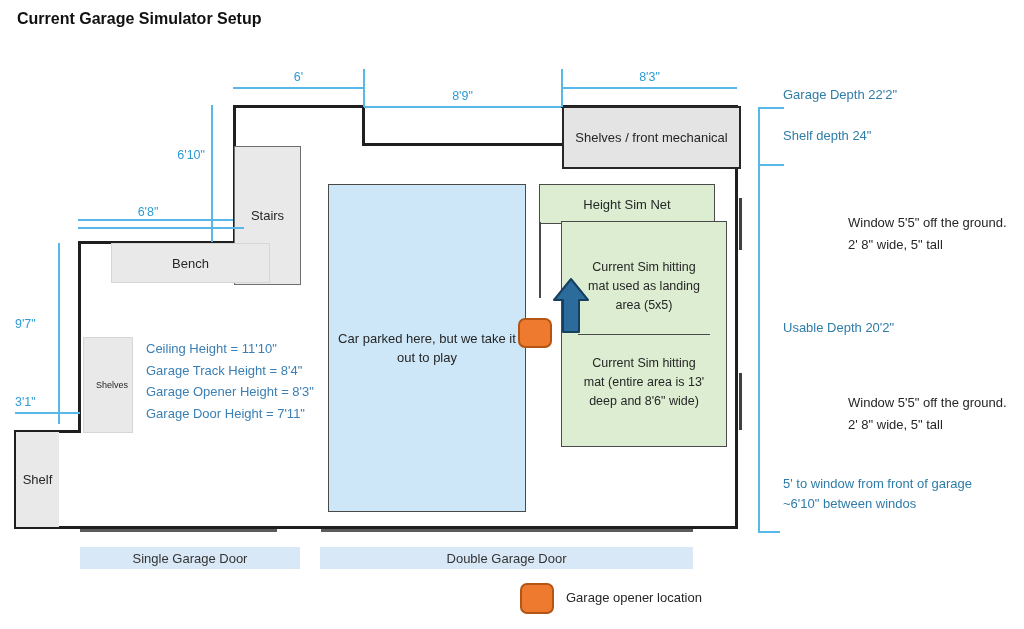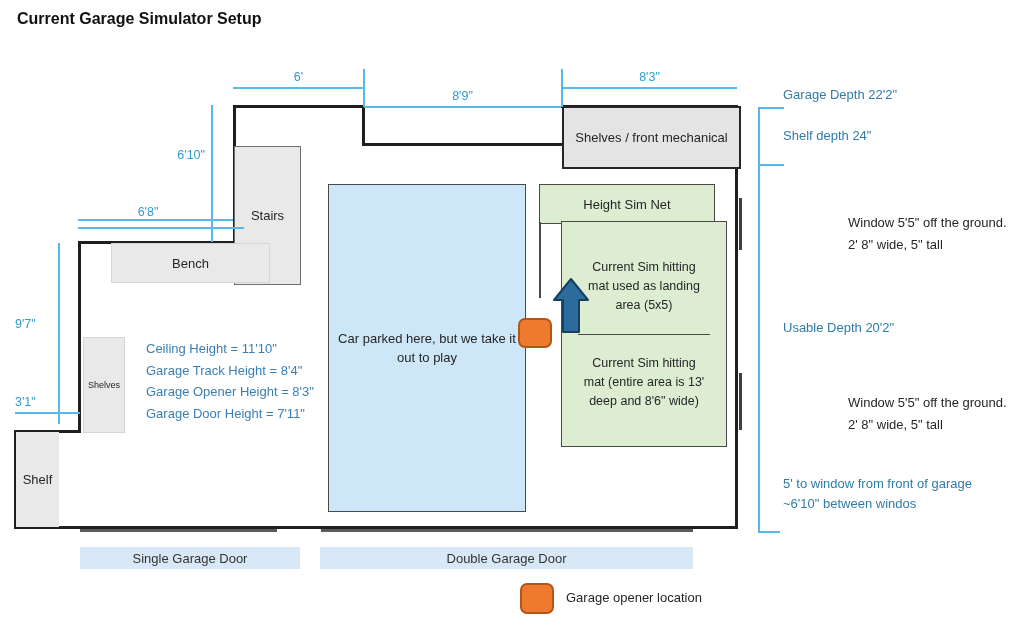--- a/index.html
+++ b/index.html
@@ -58,21 +58,21 @@
 
   <div class="doormark" style="left:80px;top:529px;width:197px;"></div>
   <div class="doormark" style="left:321px;top:529px;width:372px;"></div>
 
   <div class="graybox" style="left:234px;top:106px;width:65px;height:137px;border:1.5px solid #6e6e6e;margin-top:40px;">
     <span>Stairs</span>
   </div>
   <div class="graybox" style="left:79px;top:243px;width:157px;height:38px;border:1px solid #d6d6d6;margin-left:32px;">
     <span>Bench</span>
   </div>
-  <div class="graybox" style="left:83px;top:337px;width:40px;height:94px;border:1px solid #d6d6d6;font-size:9px;">
+  <div class="graybox" style="left:83px;top:337px;width:40px;height:94px;border:1px solid #d6d6d6;font-size:9px;padding-left:8px;">
     <span>Shelves</span>
   </div>
   <div class="graybox" style="left:16px;top:432px;width:43px;height:95px;text-align:center;">
     <span>Shelf</span>
   </div>
   <div class="graybox" style="left:562px;top:106px;width:175px;height:59px;background:#E4E4E4;border:2px solid #262626;">
     <span>Shelves / front mechanical</span>
   </div>
 
   <div class="bluebox" style="left:320px;top:184px;width:196px;height:326px;margin-left:8px;">

